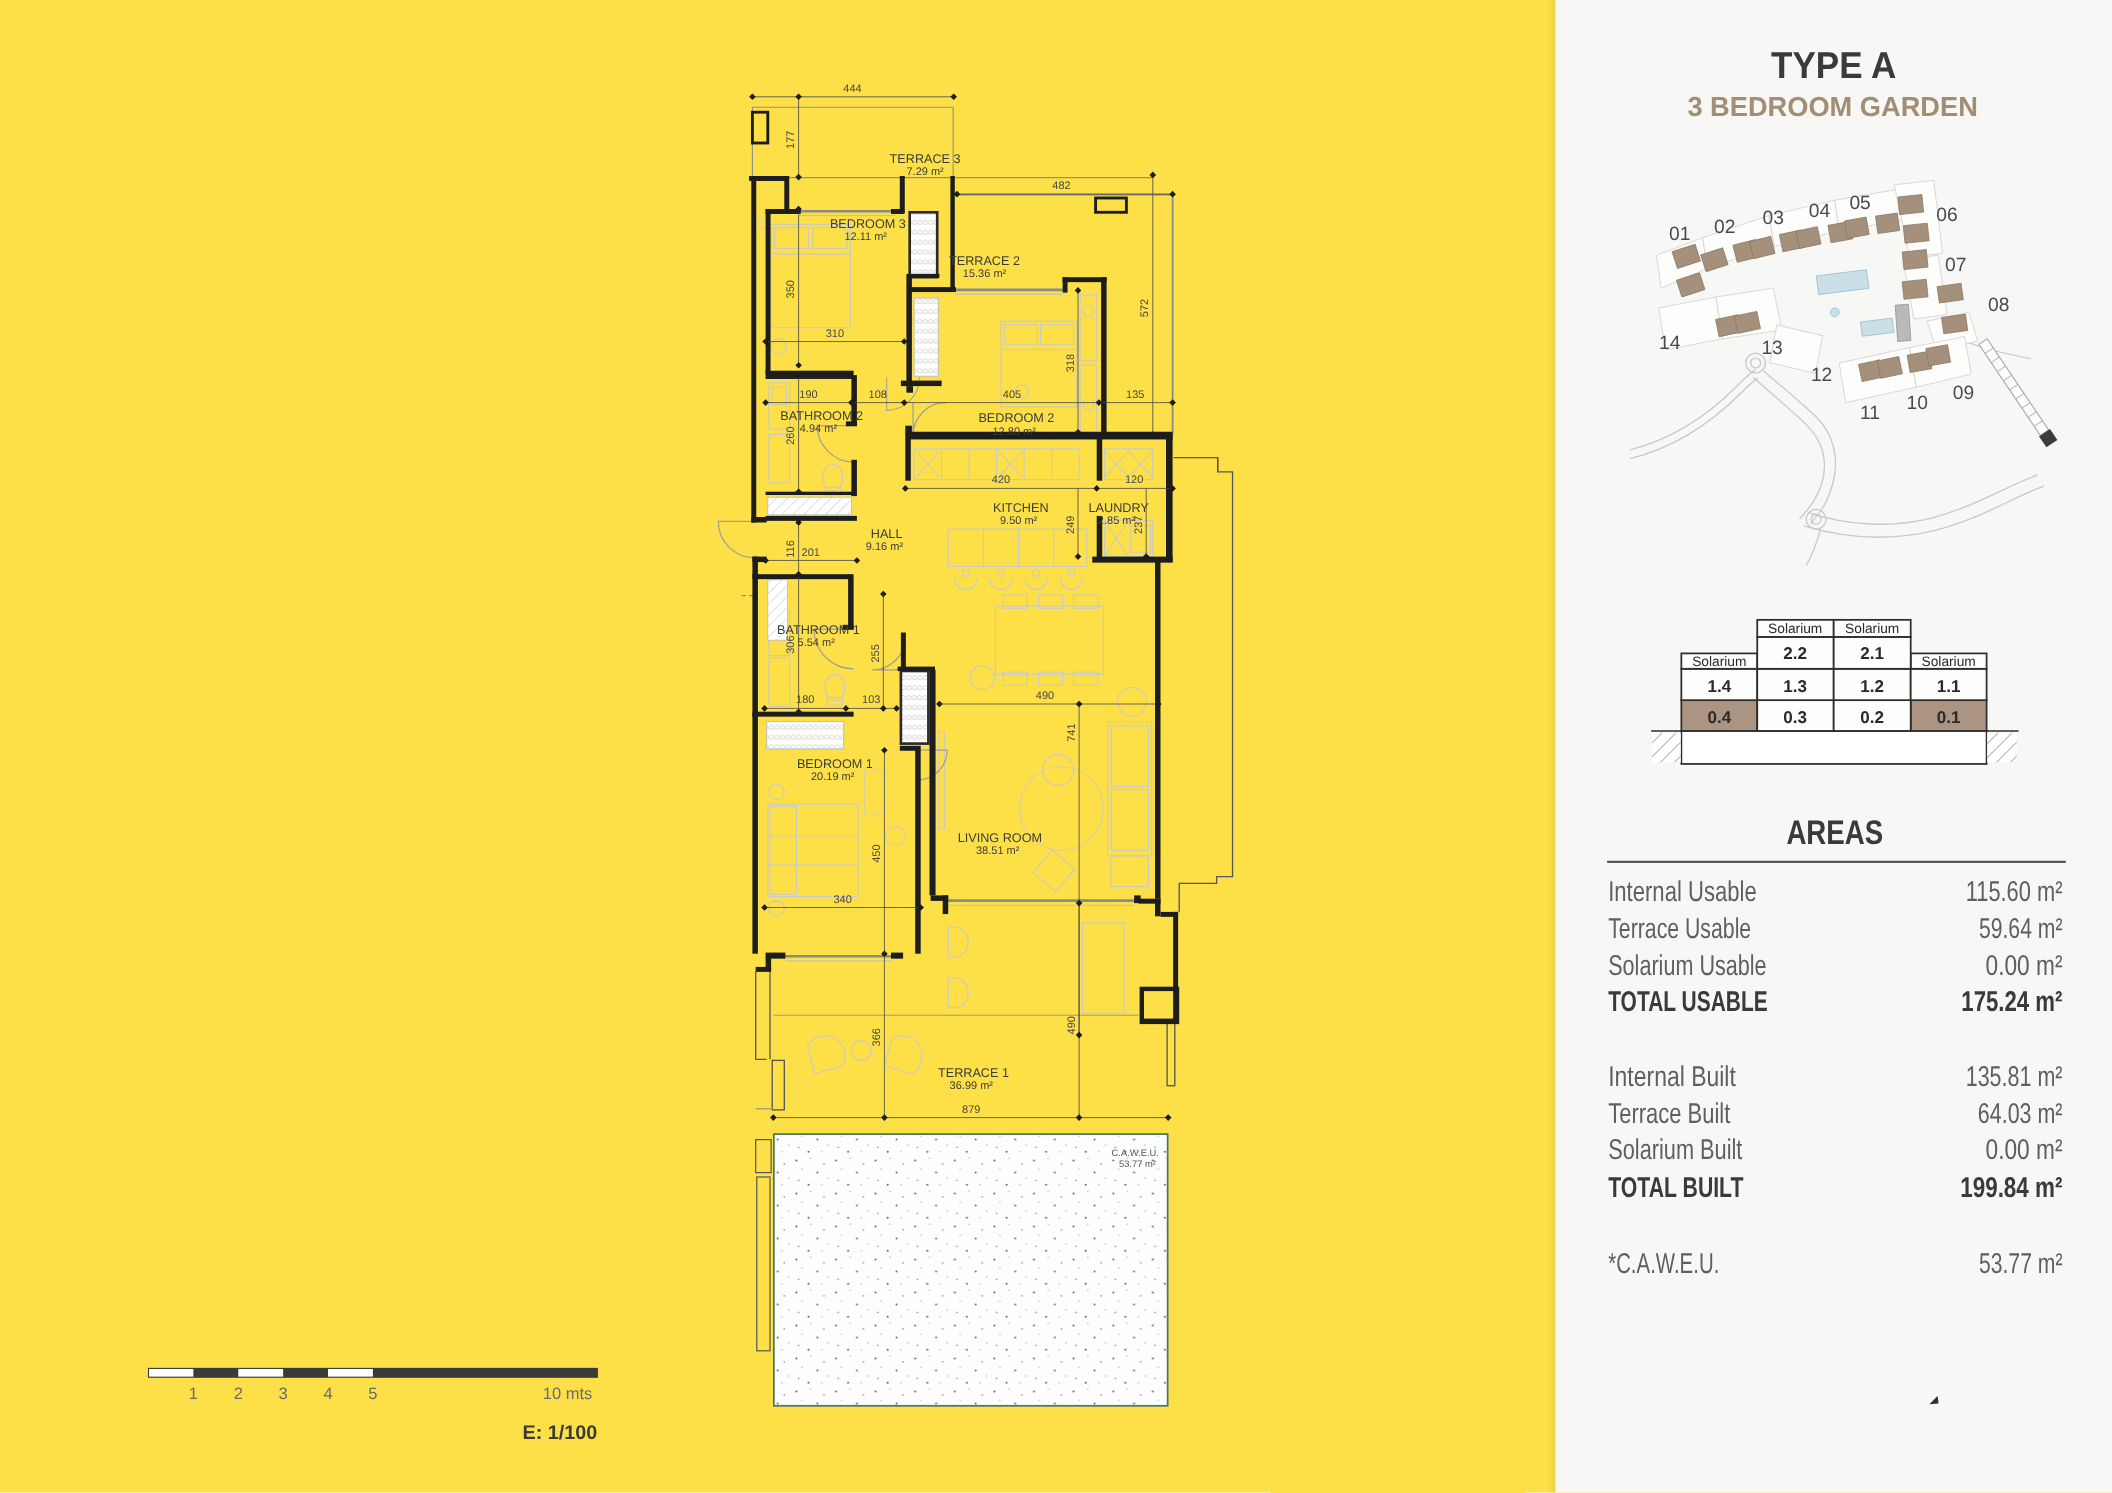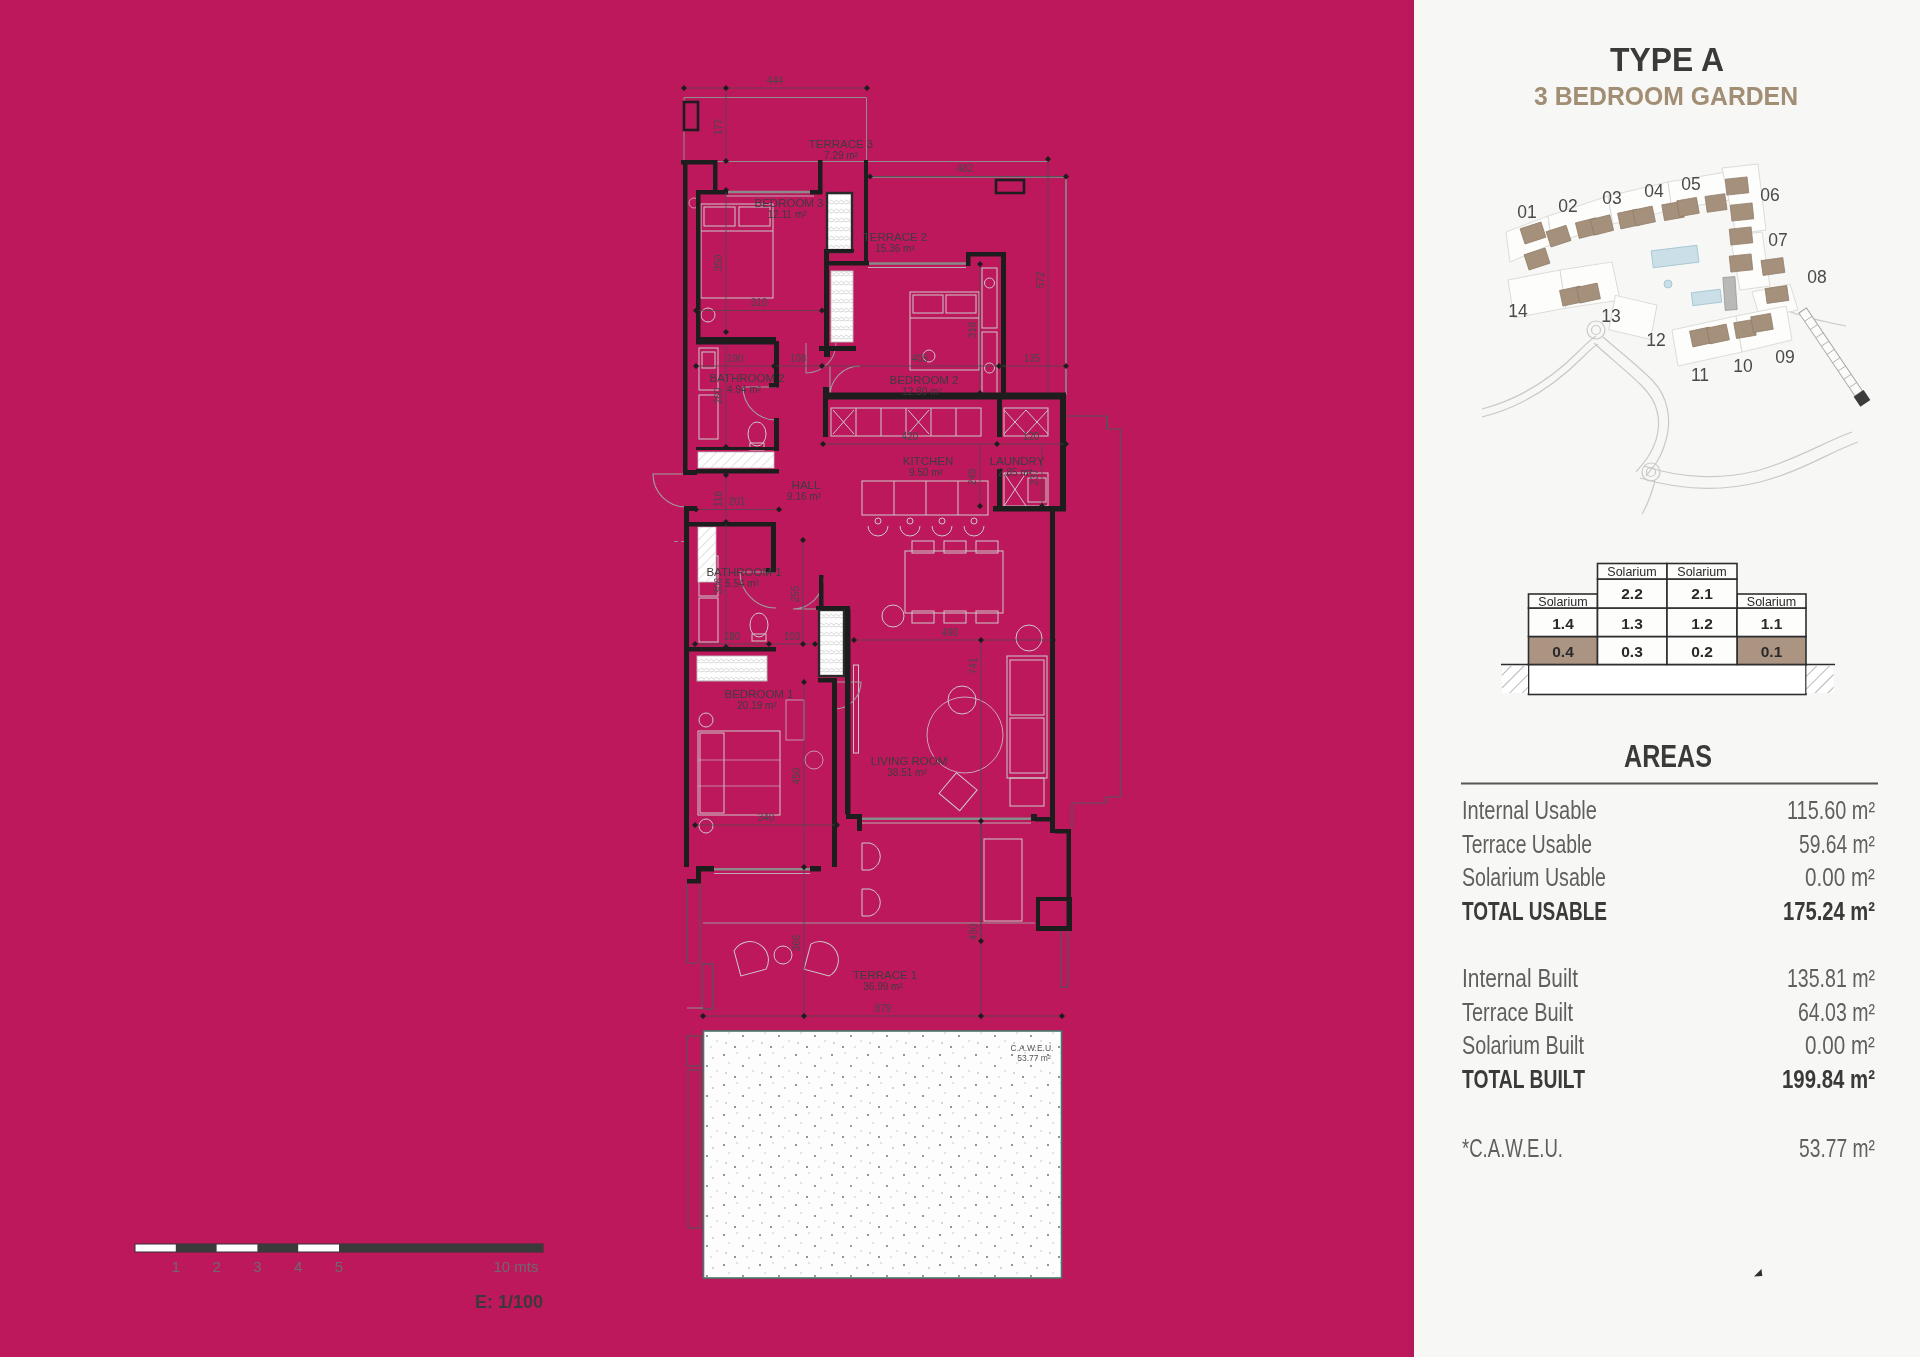--- a/index.html
+++ b/index.html
@@ -1,16 +1,16 @@
 <!DOCTYPE html>
 <html><head>
 <meta charset="utf-8">
 <style>
   html,body{margin:0;padding:0;background:#ffffff;}
-  #page{position:relative;width:1920px;height:1357px;overflow:hidden;background:#be185d;
+  #page{position:relative;width:1920px;height:1357px;overflow:hidden;background:#fde047;
         font-family:"Liberation Sans", sans-serif;}
   svg text{font-family:"Liberation Sans", sans-serif;}
 </style>
 </head>
 <body>
 <div id="page">
 <svg width="1920" height="1357" viewBox="0 0 1920 1357">
 <defs>
   <pattern id="hatch" width="7" height="7" patternTransform="rotate(45)" patternUnits="userSpaceOnUse">
     <rect width="7" height="7" fill="#ffffff"></rect>

